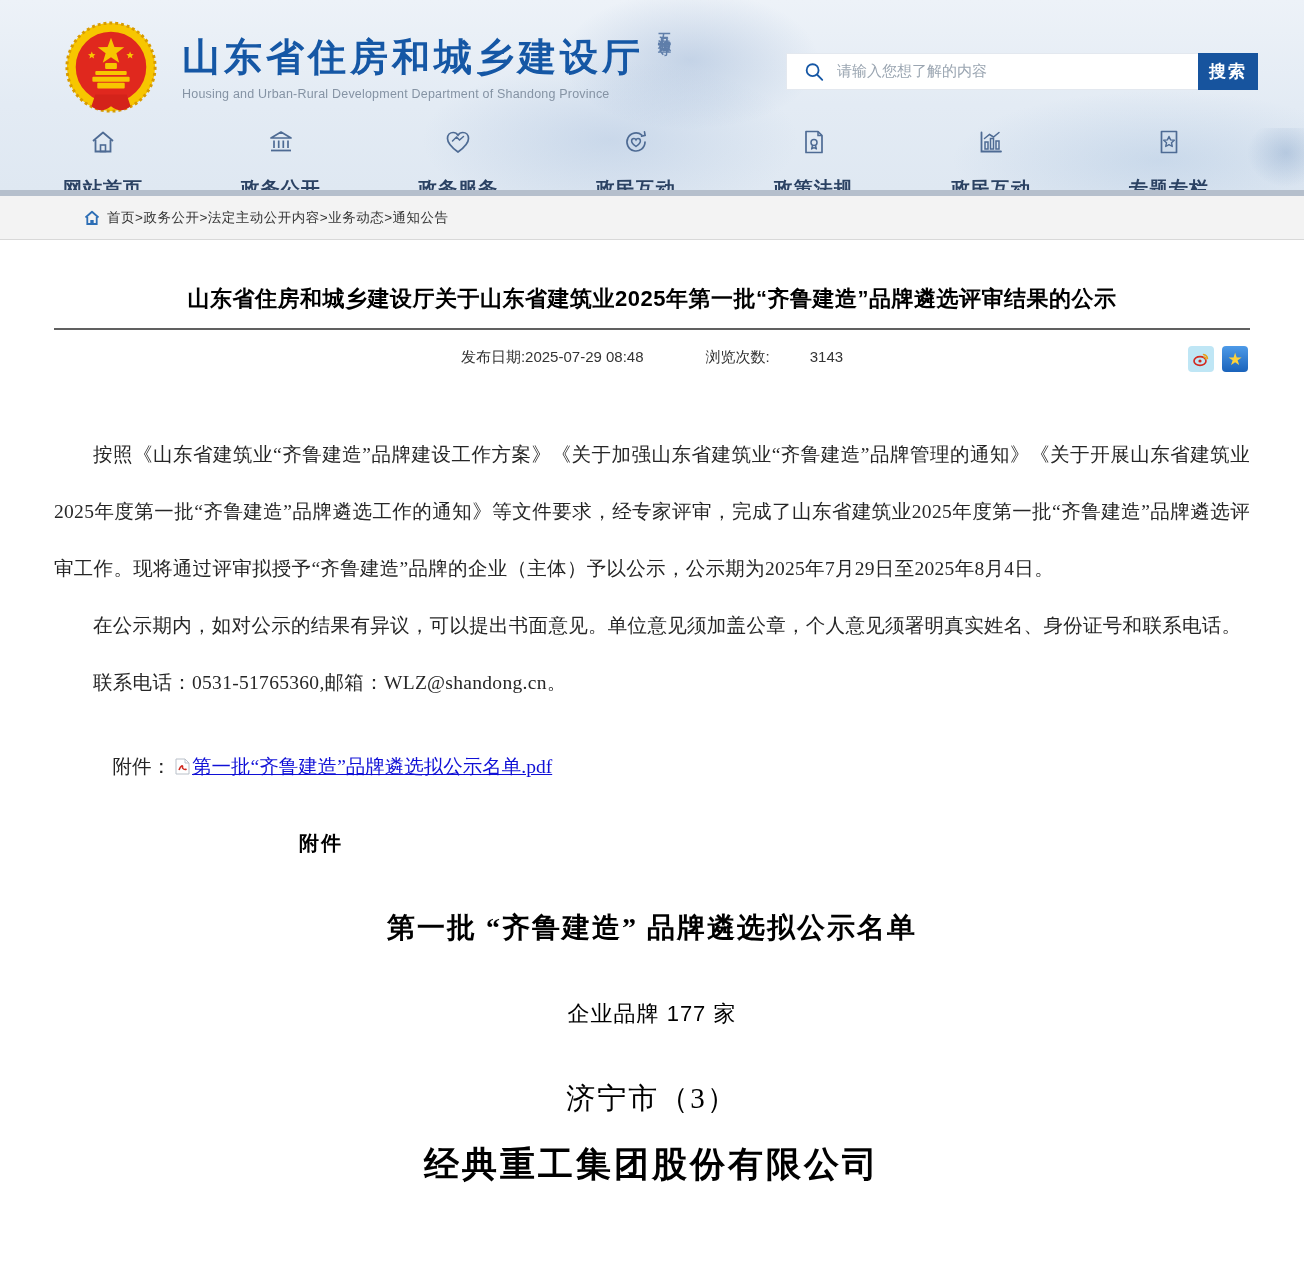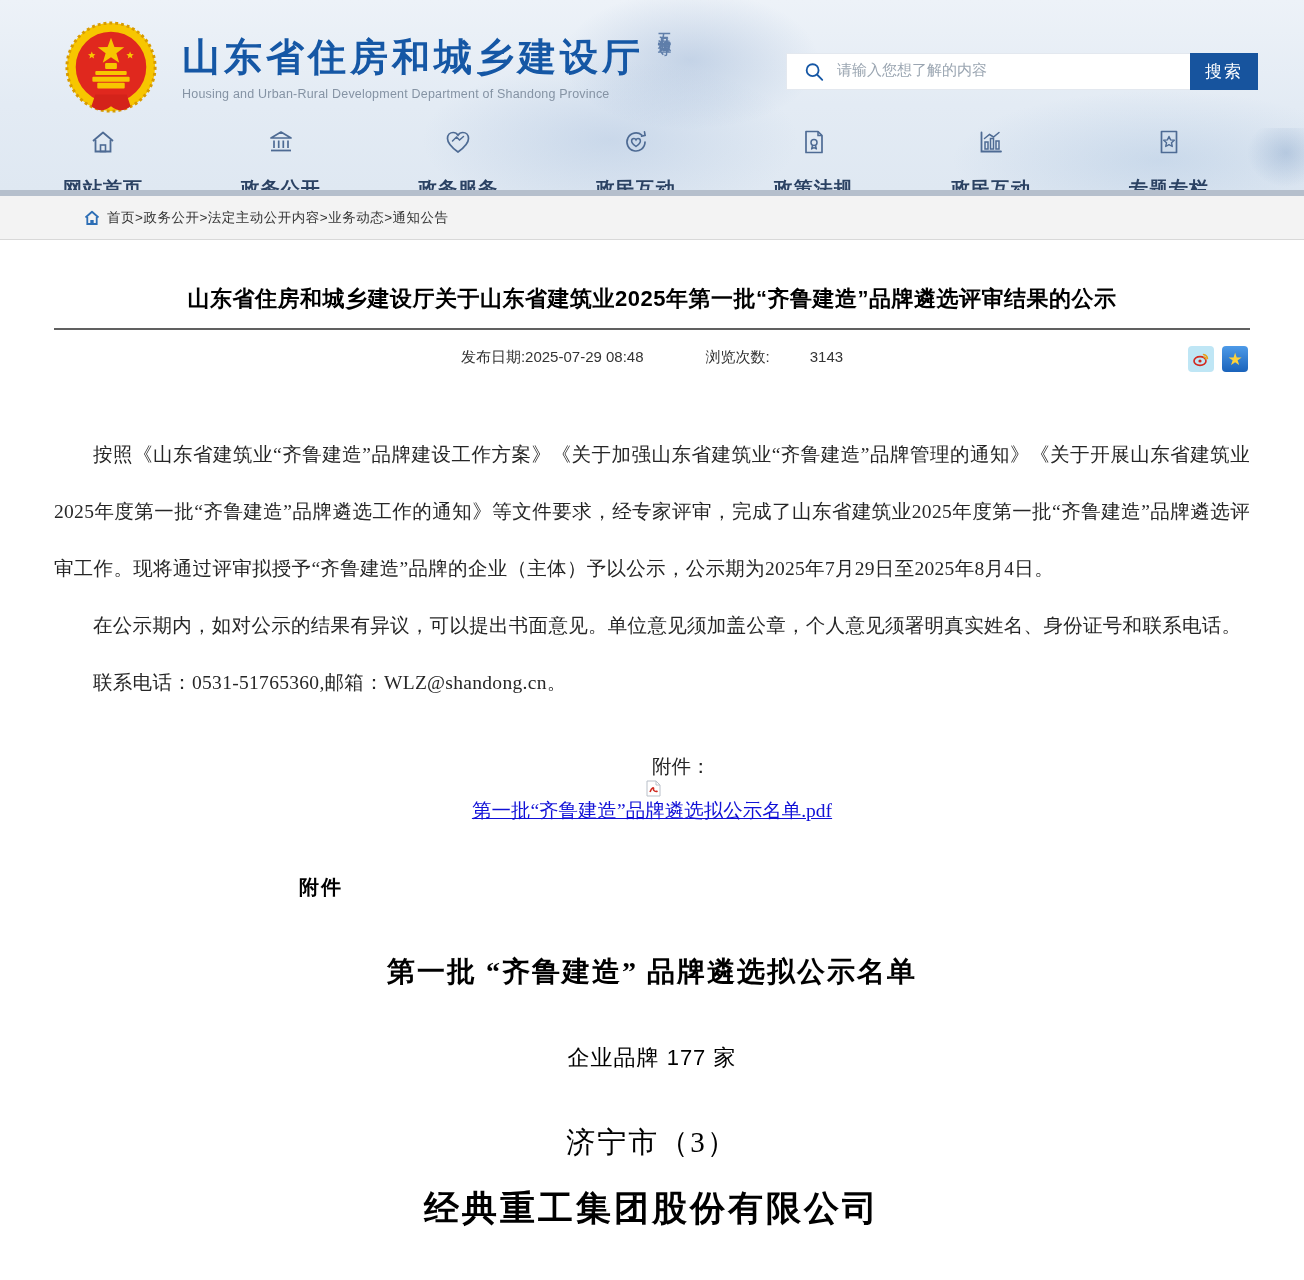--- a/index.html
+++ b/index.html
@@ -34,26 +34,26 @@
   .site-title { color:#1557a5; font-size:38px; font-weight:bold; letter-spacing:4px; line-height:1.1; }
   .site-subtitle { color:#8593a4; font-size:12.5px; margin-top:8px; letter-spacing:.2px; }
 
   .search-box {
     position:absolute; right:46px; top:53px; width:472px; height:37px;
     background:#fff; display:flex; align-items:center; border:1px solid #e3e8ef;
   }
   .search-glass { margin-left:16px; width:22px; height:22px; flex:0 0 auto; }
   .search-input {
     flex:1; border:none; outline:none; height:100%; padding:0 12px;
-    font-size:15px; color:#333; background:transparent; font-family:Liberation Mono, monospace;
+    font-size:15px; color:#333; background:transparent; font-family:Liberation Serif, serif;
   }
   .search-input::placeholder { color:#9aa5b1; }
   .search-btn {
-    width:68px; height:37px; margin-right:-1px; border:none; background:#17549e; color:#fff;
-    font-size:17px; font-weight:normal; cursor:pointer; letter-spacing:2px;
+    width:60px; height:37px; margin-right:-1px; border:none; background:#17549e; color:#fff;
+    font-size:17px; font-weight:bold; cursor:pointer; letter-spacing:2px;
     font-family:"Liberation Sans",sans-serif;
   }
 
   
   .nav-row {
     position:relative; height:50px; display:flex; align-items:center;
     justify-content:space-between; padding:0 95px 0 63px;
   }
   .nav-item { display:flex; align-items:center; gap:21px; cursor:pointer;flex-direction:column; }
   .nav-icon { width:26px; height:26px; }
@@ -85,21 +85,21 @@
   .share-ic { width:26px; height:26px; border-radius:4px; display:flex; align-items:center; justify-content:center; cursor:pointer; }
   .weibo { background:#bfe6f5; }
   .qzone { background:linear-gradient(180deg,#4d9ae8,#1a63bb); color:#ffd23c; font-size:17px; }
 
   .body-text { margin-top:52px; font-family:"Liberation Serif", serif; }
   .body-text p {
     font-size:19.5px; color:#262626; line-height:57px; text-indent:2em; text-align:justify;
     letter-spacing:.3px;
   }
 
-  .attach-row { margin-top:42px; font-family:"Liberation Serif", serif; font-size:19.5px; color:#262626; display:flex; align-items:center;flex-direction:column; }
+  .attach-row { margin-top:42px; font-family:"Liberation Serif", serif; font-size:19.5px; color:#262626; display:flex; align-items:center; }
   .attach-label { margin-left:3em; }
   .pdf-ic { width:15px; height:17px; margin:0 2px 0 4px; }
   .attach-link { color:#1010d6; text-decoration:underline; cursor:pointer; }
 
   
   .pdf-doc { margin-top:50px; color:#000; }
   .pdf-annex { margin-left:245px; font-size:20px; font-weight:bold; letter-spacing:2px; }
   .pdf-heading { margin-top:52px; text-align:center; font-family:"Liberation Serif", serif;
     font-size:28px; font-weight:bold; letter-spacing:2px; }
   .pdf-sub { margin-top:52px; text-align:center; font-size:22px; letter-spacing:1px; }

